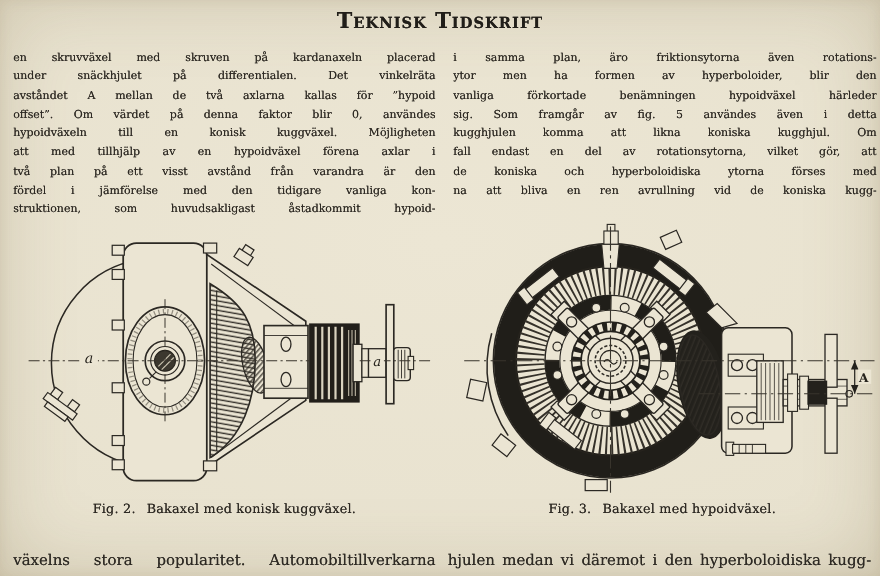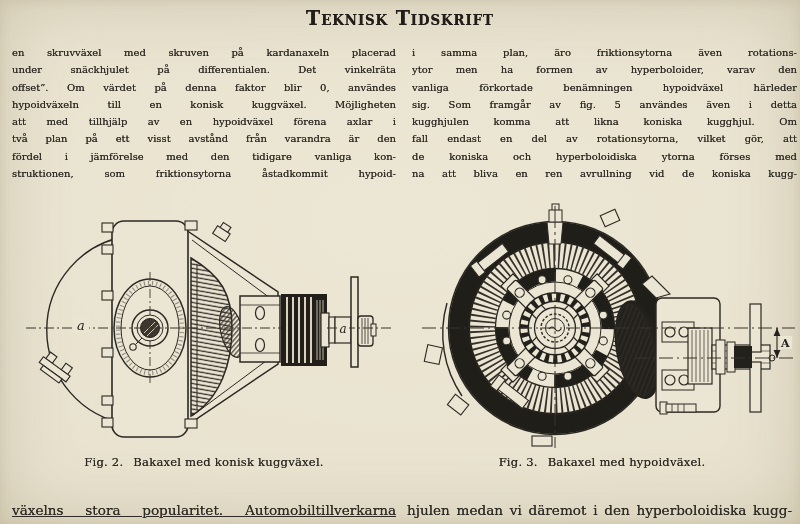--- a/index.html
+++ b/index.html
@@ -32,48 +32,49 @@
     text-align:center;letter-spacing:.2px;text-shadow:0 0 .3px rgba(44,40,34,.8);
   }
   .cap-left{left:20px;width:368px;}
   .cap-right{left:420px;width:364px;}
   .capgap{margin-left:10px;}
   .bottomline{
     position:absolute;top:502px;font-size:13.6px;line-height:17.25px;color:#2e2a24;
     text-align:justify;text-align-last:justify;height:22px;overflow:hidden;
     text-shadow:0 0 .4px rgba(44,40,33,.85);
   }
-  .bottom-left{left:12px;width:384px;text-decoration:underline;}
+  .bottom-left{left:12px;width:384px;}
   .bottom-right{left:407px;width:385px;}
   svg{position:absolute;}
   svg text{font-family:"DejaVu Serif",serif;}
   .lblA{font-style:italic;font-size:13px;fill:#26231d;}
   .lblB{font-weight:bold;font-size:11px;fill:#26231d;}
 </style>
 </head>
 <body>
 
 <div class="vignette"></div>
 
 <div class="title">Teknisk Tidskrift</div>
 
 <div class="col col-left">
   <div class="ln">en skruvväxel med skruven på kardanaxeln placerad</div>
   <div class="ln">under snäckhjulet på differentialen. Det vinkelräta</div>
+  <div class="ln">avståndet A mellan de två axlarna kallas för ”hypoid</div>
   <div class="ln">offset”. Om värdet på denna faktor blir 0, användes</div>
   <div class="ln">hypoidväxeln till en konisk kuggväxel. Möjligheten</div>
   <div class="ln">att med tillhjälp av en hypoidväxel förena axlar i</div>
   <div class="ln">två plan på ett visst avstånd från varandra är den</div>
   <div class="ln">fördel i jämförelse med den tidigare vanliga kon-</div>
-  <div class="ln">struktionen, som friktionsytorna åstadkommit hypoid-</div>
+  <div class="ln">struktionen, som huvudsakligast åstadkommit hypoid-</div>
 </div>
 
 <div class="col col-right">
   <div class="ln">i samma plan, äro friktionsytorna även rotations-</div>
-  <div class="ln">ytor men ha formen av hyperboloider, varav den</div>
+  <div class="ln">ytor men ha formen av hyperboloider, blir den</div>
   <div class="ln">vanliga förkortade benämningen hypoidväxel härleder</div>
   <div class="ln">sig. Som framgår av fig. 5 användes även i detta</div>
   <div class="ln">kugghjulen komma att likna koniska kugghjul. Om</div>
   <div class="ln">fall endast en del av rotationsytorna, vilket gör, att</div>
   <div class="ln">de koniska och hyperboloidiska ytorna förses med</div>
   <div class="ln">na att bliva en ren avrullning vid de koniska kugg-</div>
 </div>
 
 <svg style="left:18px;top:210px" width="380" height="245" viewBox="0 0 380 245">
   <defs>

